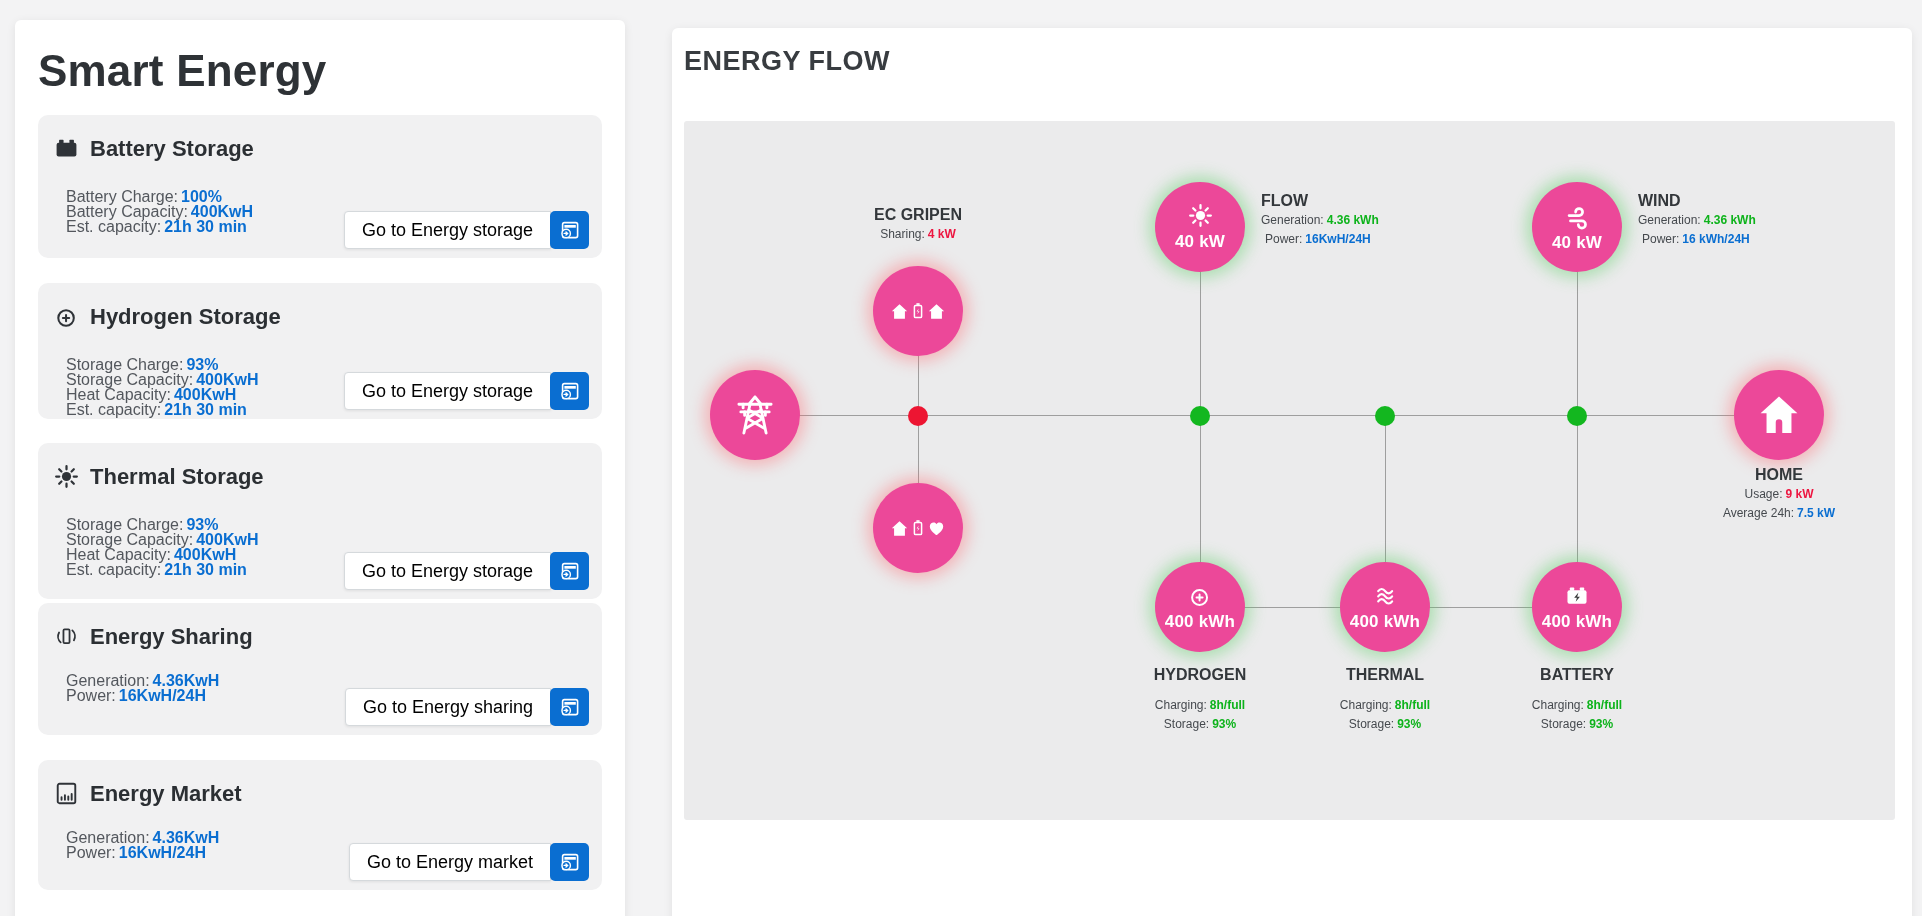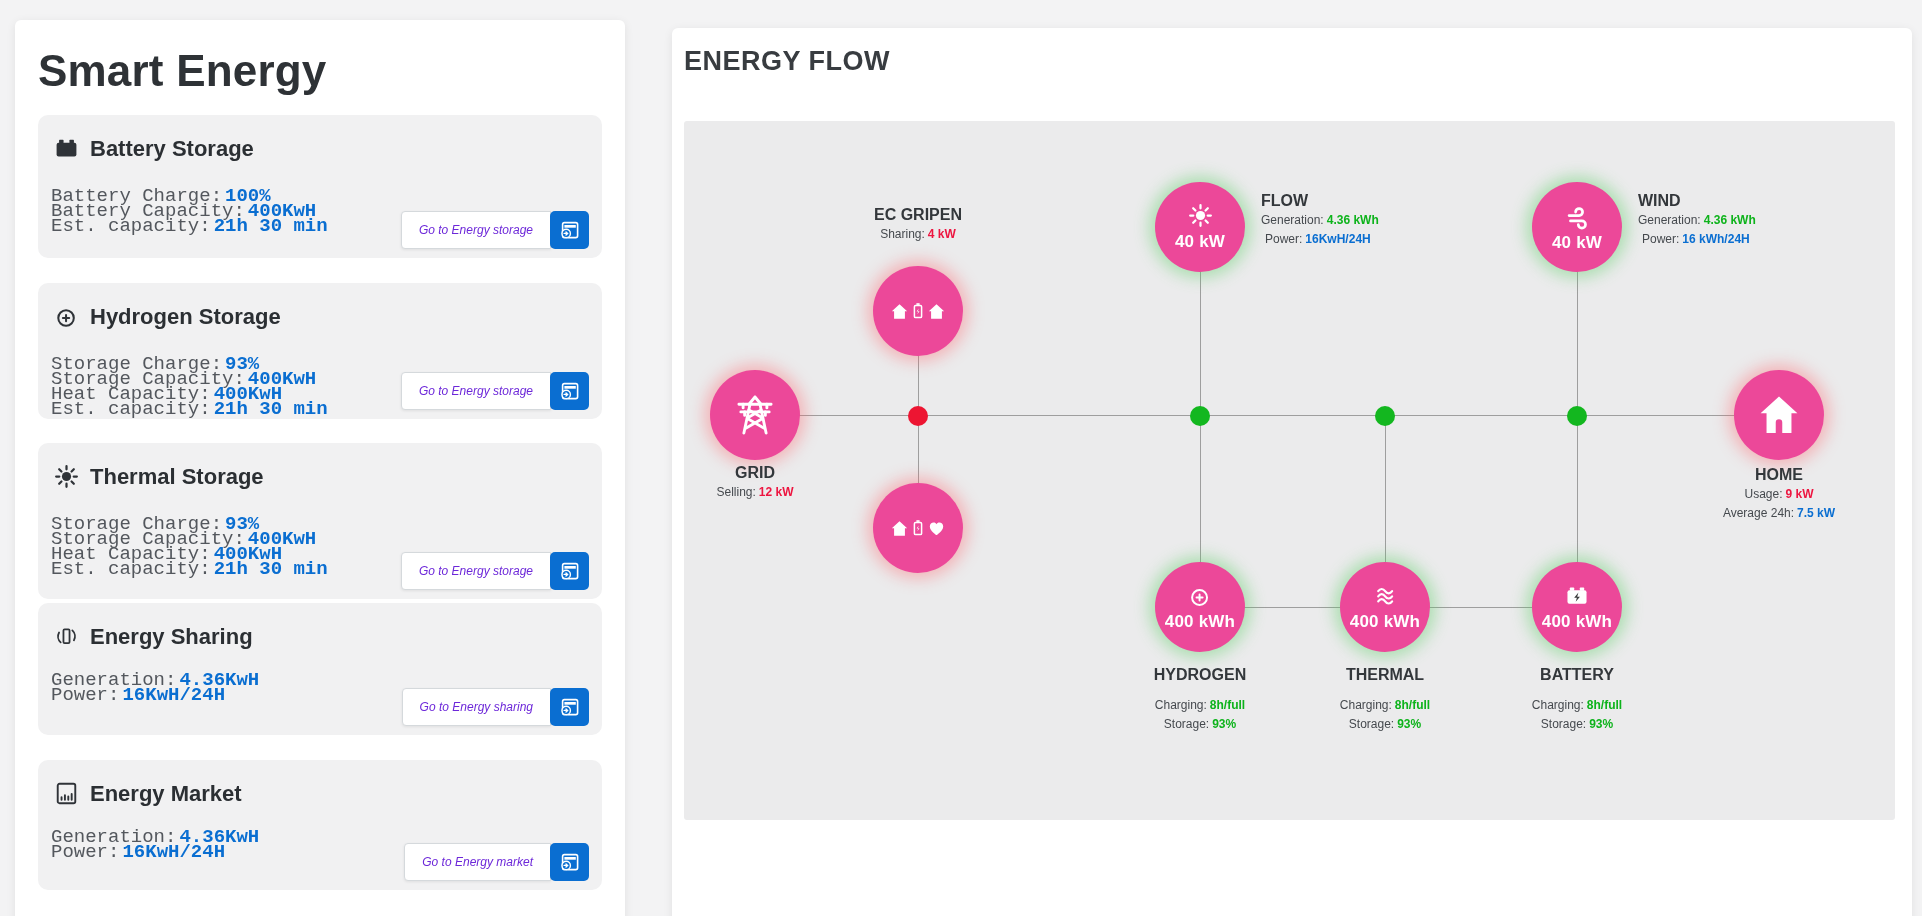--- a/index.html
+++ b/index.html
@@ -29,32 +29,32 @@
   .scard.c1 { top:263px; height:136px; }
   .scard.c2 { top:423px; height:156px; }
   .scard.c3 { top:583px; height:132px; }
   .scard.c4 { top:740px; height:130px; }
   .scard .trow {
     position:absolute; left:15px; top:20px;
     display:flex; align-items:center; gap:10px;
   }
   .scard .trow .ticon { width:27px; height:27px; display:inline-flex; }
   .scard .trow .ttl { font-size:22px; font-weight:600; color:#2b2f33; }
-  .scard .stats { position:absolute; left:13px; top:74px; font-size:19px; line-height:15px; color:#53575d;font-family:Liberation Mono, monospace; }
+  .scard .stats { position:absolute; left:28px; top:74px; font-size:16px; line-height:15px; color:#53575d; }
   .scard.c3 .stats, .scard.c4 .stats { top:70px; }
   .scard .stats b { color:#0a6ed1; margin-left:3px; font-weight:700; }
   .gobtn {
     position:absolute; right:13px; bottom:9px; height:38px;
     display:flex; align-items:stretch; cursor:pointer; border:none; background:none; padding:0;
     font-family:"Liberation Sans", sans-serif;
   }
   .gobtn .gtxt {
     background:#fff; border:1px solid #d5d9dc; border-radius:4px 0 0 4px;
-    font-size:12px; color:#6d28d9; display:flex; align-items:center;
-    padding:0 17px; box-shadow:0 1px 3px rgba(0,0,0,.08);font-style:italic;
+    font-size:18px; color:#000000; display:flex; align-items:center;
+    padding:0 17px; box-shadow:0 1px 3px rgba(0,0,0,.08);
   }
   .gobtn .gico {
     width:39px; background:#0a6ed1; border-radius:5px;
     display:flex; align-items:center; justify-content:center; margin-left:-1px;
   }
   
   .right-panel {
     position:absolute; left:672px; top:28px; width:1240px; height:930px;
     background:#fff; border-radius:6px;
     box-shadow:0 2px 10px rgba(0,0,0,.08);
@@ -307,24 +307,20 @@
     <div class="jdot red" style="left:224px; top:285px;"></div>
     <div class="jdot green" style="left:506px; top:285px;"></div>
     <div class="jdot green" style="left:691px; top:285px;"></div>
     <div class="jdot green" style="left:883px; top:285px;"></div>
 
     <div class="node glow-red" style="left:26px; top:249px;">
       <svg viewBox="0 0 24 24" width="46" height="46">
           <use href="#i-pylon"></use>
         </svg>
     </div>
-    <div class="nlabel center" style="left:-29px; top:342px; width:200px;">
-      <div class="nname">GRID</div>
-      <div class="nstat"><span>Selling:</span><b class="v-red">12 kW</b></div>
-    </div>
 
     <div class="nlabel center" style="left:134px; top:84px; width:200px;">
       <div class="nname">EC GRIPEN</div>
       <div class="nstat"><span>Sharing:</span><b class="v-red">4 kW</b></div>
     </div>
     <div class="node glow-red" style="left:189px; top:145px;">
       <span class="ecrow">
         <svg viewBox="0 0 16 16" width="17" height="17" fill="#fff">
             <use href="#i-house"></use>
           </svg>

